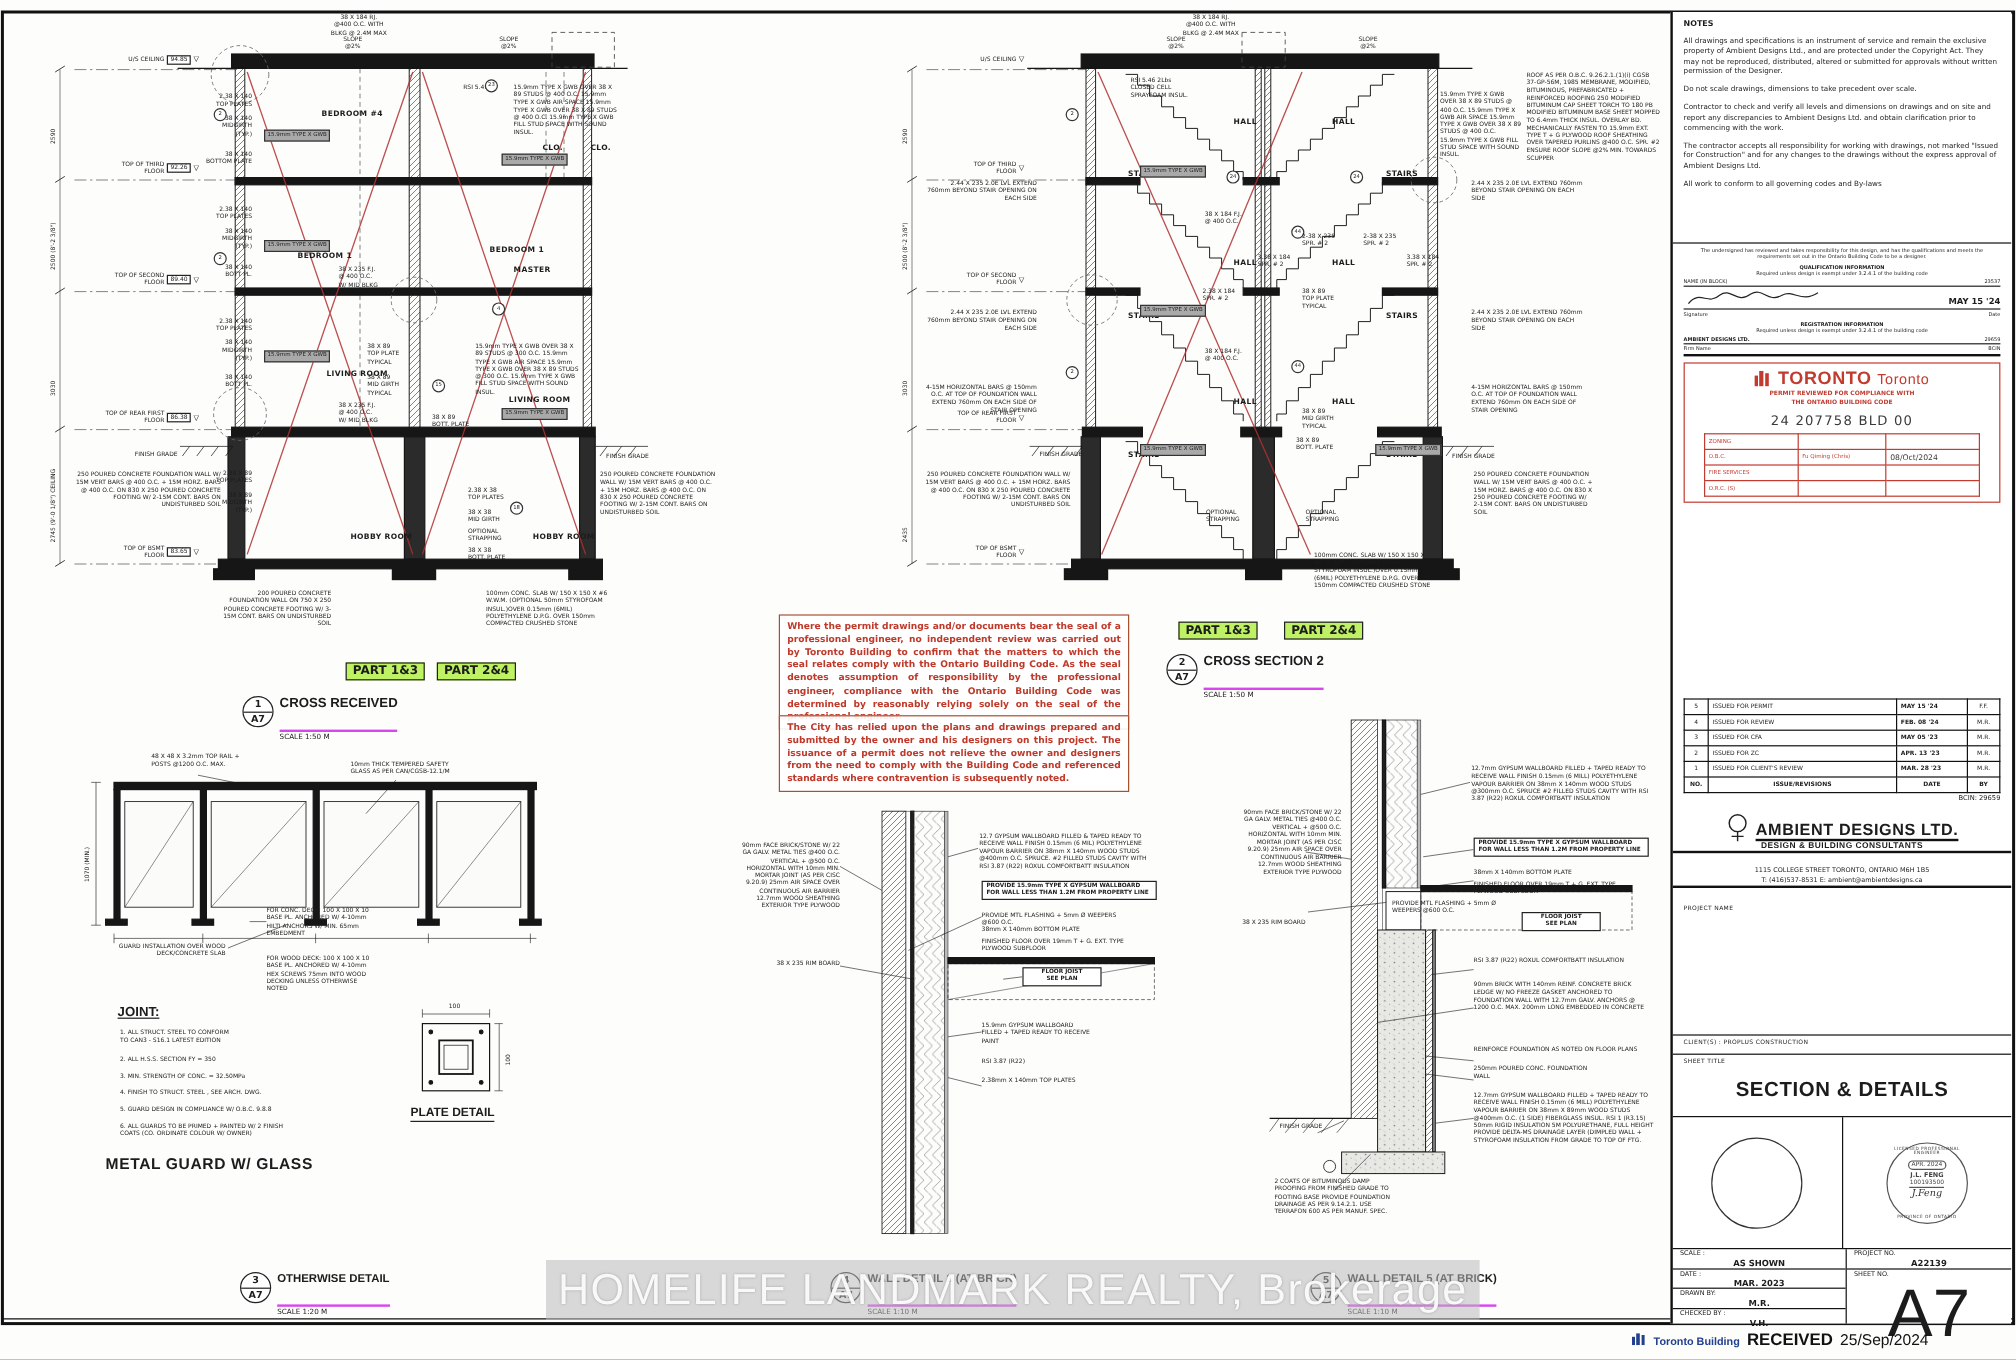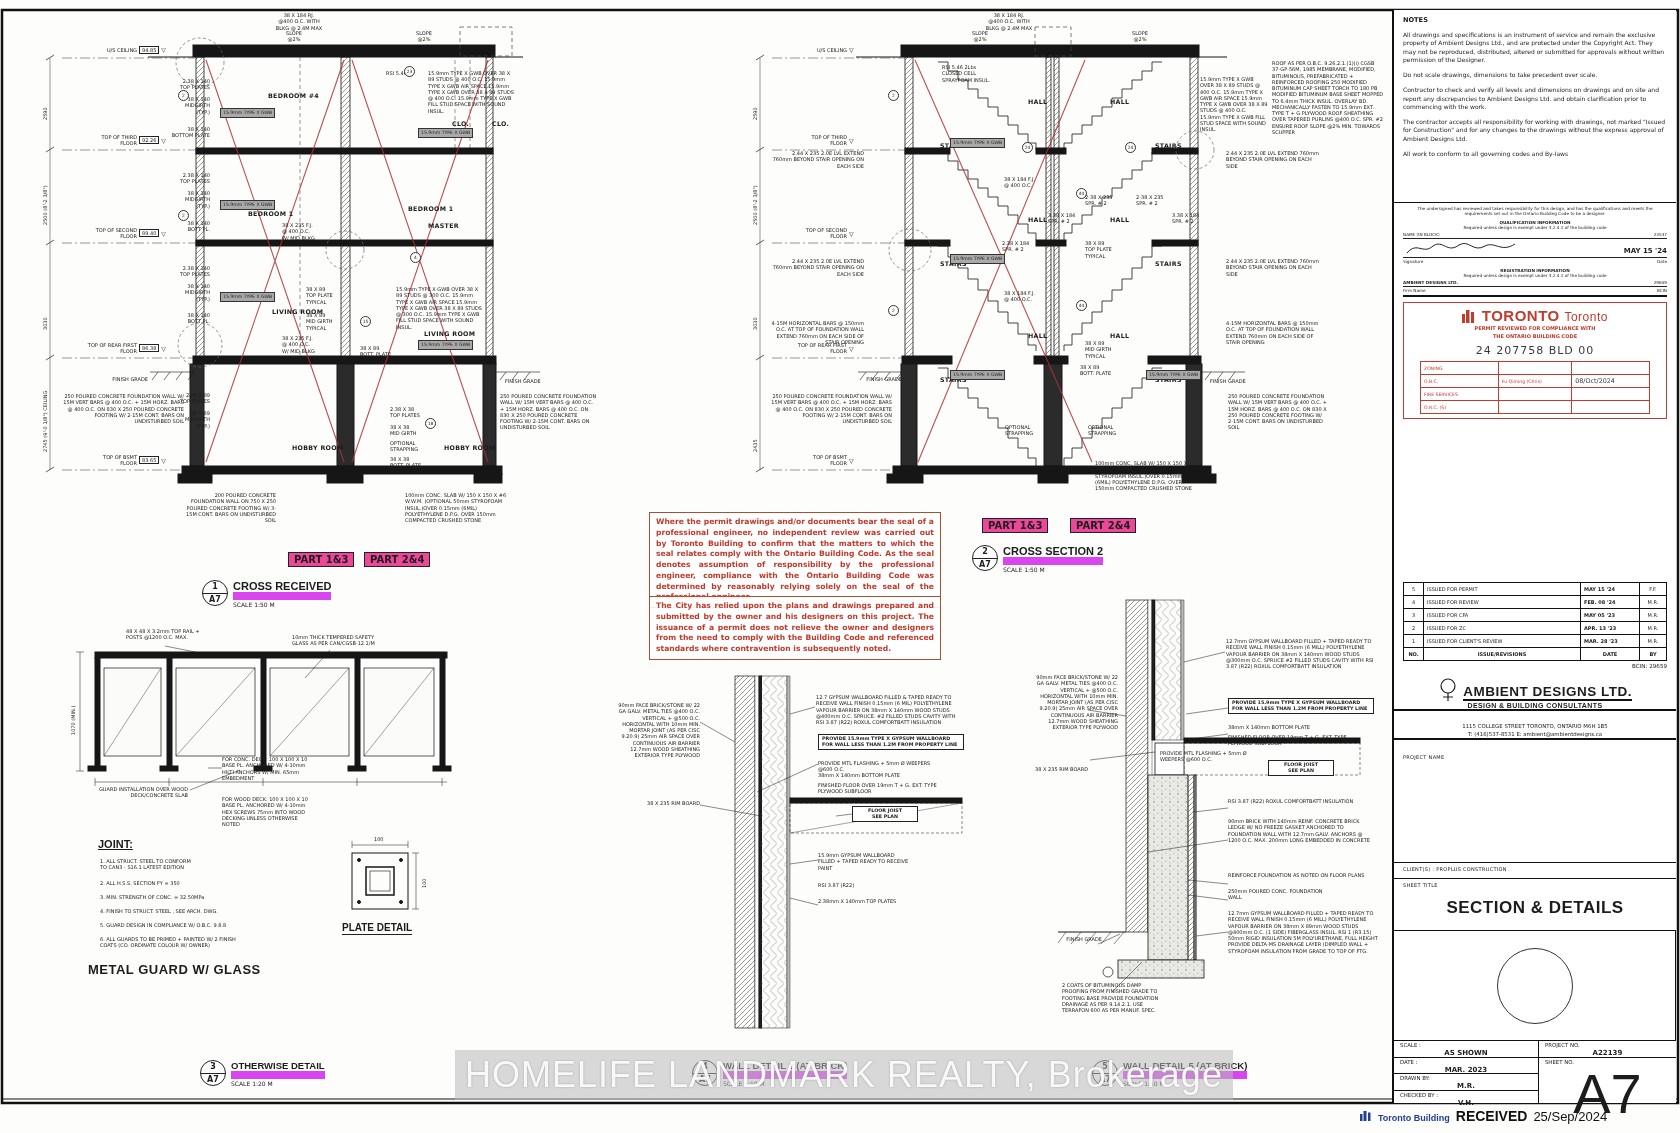--- a/index.html
+++ b/index.html
@@ -14,27 +14,27 @@
   .room{font-weight:bold;font-size:6.3px;letter-spacing:.3px;white-space:nowrap}
   .co{width:11px;height:11px;border:1px solid #333;border-radius:50%;display:flex;align-items:center;
       justify-content:center;font-size:4.4px;background:#fff;box-sizing:border-box}
   .lvl{display:flex;align-items:center;gap:2px;font-size:5px}
   .lvl .nm{width:52px;text-align:right;text-transform:uppercase}
   .lvl .ev{border:1px solid #222;background:#fff;padding:0 2px;font-size:5px}
   .tri{font-size:6px}
   .vd{transform:rotate(-90deg);transform-origin:0 0;font-size:5px;white-space:nowrap}
   .red{border:1.6px solid #a8502f;color:#bf3a2b;font:bold 7.6px/1.42 "DejaVu Sans",sans-serif;
        padding:4px 6px;text-align:justify;background:rgba(255,255,255,.9);box-sizing:border-box}
-  .part{border:1.3px solid #222;font:bold 10px "DejaVu Sans",sans-serif;padding:1px 5px;background:#ec4899}
+  .part{border:1.3px solid #222;font:bold 10px "DejaVu Sans",sans-serif;padding:1px 5px;background:#bef264}
   .dl{display:flex;gap:5px;align-items:flex-start}
   .dlc{width:26px;height:26px;border:1.3px solid #222;border-radius:50%;display:flex;flex-direction:column;
        align-items:center;font-size:8px;font-weight:bold;background:#fff;box-sizing:border-box;flex:none}
   .dlc .n{border-bottom:1.2px solid #222;width:100%;text-align:center;line-height:12px}
   .dlc .f{line-height:11px}
-  .dlt{font:bold 11px "Liberation Sans",sans-serif;border-bottom:8px solid #d946ef;padding-bottom:0;white-space:nowrap}
+  .dlt{font:bold 11px "Liberation Sans",sans-serif;border-bottom:2px solid #d946ef;padding-bottom:16px;white-space:nowrap}
   .dlt.sm{font-size:9.5px}
   .dls{font-size:6px;padding-top:1px}
   .notebox{border:1px solid #222;background:#fff;padding:1px 3px;font-size:4.8px;text-align:center;font-weight:bold}
   .wm{position:absolute;z-index:6;background:rgba(185,185,185,.55);color:rgba(255,255,255,.92);
       font:36px "Liberation Sans",sans-serif;letter-spacing:1px;white-space:nowrap;padding:4px 10px;
       text-shadow:0 0 2px rgba(120,120,120,.6)}
   
   #tb{position:absolute;left:1392px;top:10px;width:284px;height:1093px;z-index:4;background:#fff;
       border-left:2.5px solid #111;box-sizing:border-box;font-family:"DejaVu Sans",sans-serif}
   #tb .sec{position:absolute;left:0;width:100%;box-sizing:border-box;padding:0 9px}
@@ -731,20 +731,32 @@
   </div>
   <div class="sec lbl" style="top:744px">PROJECT NAME</div>
   <div class="sec lbl tbline" style="top:852px;padding-top:3px">CLIENT(S) : PROPLUS CONSTRUCTION</div>
   <div class="sec lbl tbline" style="top:868px;padding-top:3px">SHEET  TITLE</div>
   <div class="sec c" style="top:888px;font:bold 17px 'Liberation Sans',sans-serif;letter-spacing:.5px;text-align:center">SECTION &amp; DETAILS</div>
 
   <div class="sec" style="top:920px;height:110px;border-top:1.5px solid #111;display:flex;padding:0">
     <div style="flex:1;border-right:1px solid #111;display:flex;align-items:center;justify-content:center">
       <div style="width:74px;height:74px;border:1px solid #333;border-radius:50%"></div>
     </div>
+    <div style="flex:1;display:flex;align-items:center;justify-content:center">
+      <div class="seal">
+        <div class="ring">LICENSED PROFESSIONAL ENGINEER</div>
+        <div class="in">
+          <span class="d">APR. 2024</span>
+          <div class="nmm">J.L. FENG</div>
+          <span class="no">100193500</span>
+          <div class="sig">J.Feng</div>
+        </div>
+        <div class="ringb">PROVINCE OF ONTARIO</div>
+      </div>
+    </div>
   </div>
 
   <div class="fields" style="height:63px">
     <div style="display:flex;height:100%">
       <div style="flex:1.05;border-right:1px solid #111">
         <div class="frow" style="height:25%">
               <div class="fcell"><span>SCALE :</span><div class="v">AS SHOWN</div></div>
             </div>
         <div class="frow" style="height:25%">
               <div class="fcell"><span>DATE :</span><div class="v">MAR. 2023</div></div>

